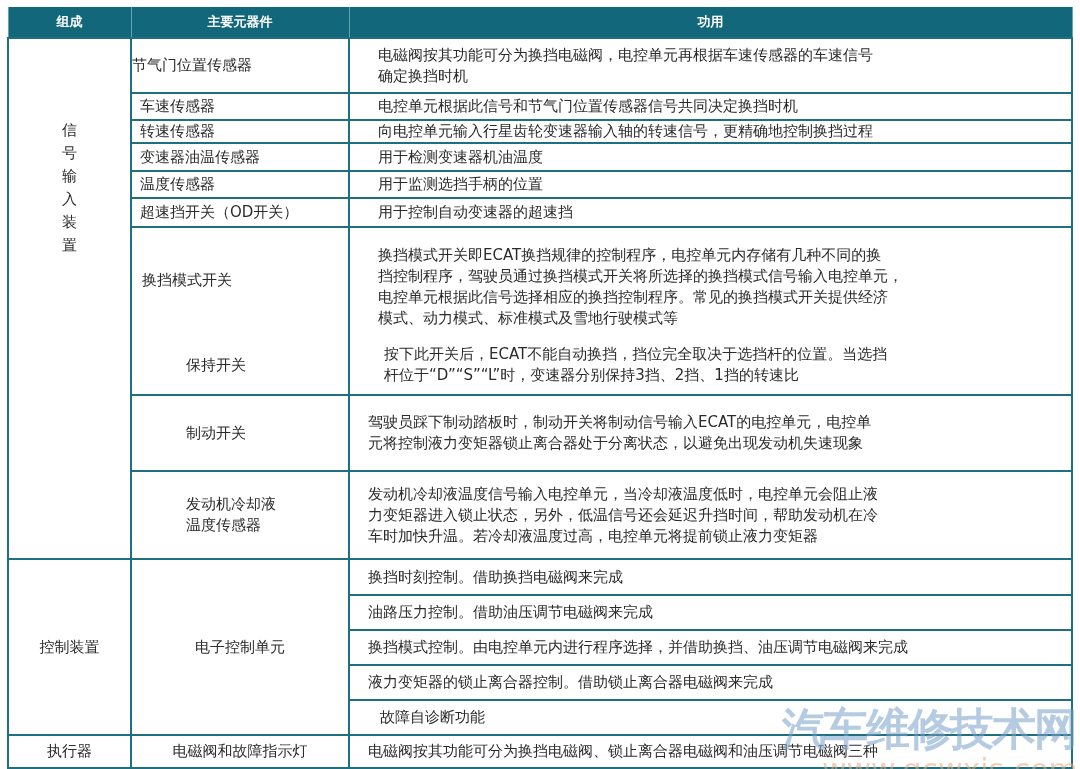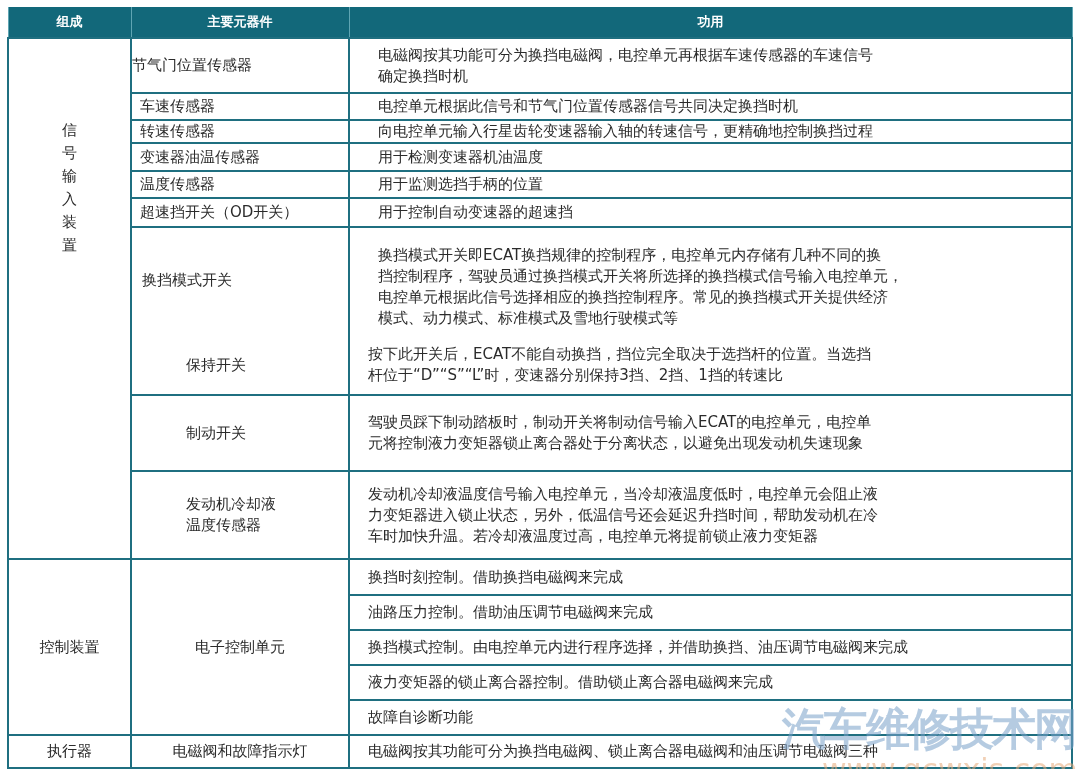--- a/index.html
+++ b/index.html
@@ -96,21 +96,21 @@
         </div>
       </td>
       <td class="func" style="padding-left:28px; border-bottom:none; vertical-align:bottom; padding-bottom:6px;">
         <div>换挡模式开关即ECAT换挡规律的控制程序，电控单元内存储有几种不同的换</div>
         <div>挡控制程序，驾驶员通过换挡模式开关将所选择的换挡模式信号输入电控单元，</div>
         <div>电控单元根据此信号选择相应的换挡控制程序。常见的换挡模式开关提供经济</div>
         <div>模式、动力模式、标准模式及雪地行驶模式等</div>
       </td>
     </tr>
     <tr style="height:60px">
-      <td class="func" style="padding-left:18px; border-top:none;">
+      <td class="func" style="padding-left:34px; border-top:none;">
         <div>按下此开关后，ECAT不能自动换挡，挡位完全取决于选挡杆的位置。当选挡</div>
         <div>杆位于“D”“S”“L”时，变速器分别保持3挡、2挡、1挡的转速比</div>
       </td>
     </tr>
     <tr style="height:76px">
       <td class="comp" style="padding-left:54px">制动开关</td>
       <td class="func" style="padding-left:18px">
         <div>驾驶员踩下制动踏板时，制动开关将制动信号输入ECAT的电控单元，电控单</div>
         <div>元将控制液力变矩器锁止离合器处于分离状态，以避免出现发动机失速现象</div>
       </td>
@@ -135,21 +135,21 @@
     <tr style="height:35px">
       <td class="func" style="padding-left:18px">油路压力控制。借助油压调节电磁阀来完成</td>
     </tr>
     <tr style="height:35px">
       <td class="func" style="padding-left:18px">换挡模式控制。由电控单元内进行程序选择，并借助换挡、油压调节电磁阀来完成</td>
     </tr>
     <tr style="height:35px">
       <td class="func" style="padding-left:18px">液力变矩器的锁止离合器控制。借助锁止离合器电磁阀来完成</td>
     </tr>
     <tr style="height:35px">
-      <td class="func" style="padding-left:18px">故障自诊断功能</td>
+      <td class="func" style="padding-left:30px">故障自诊断功能</td>
     </tr>
 
     <tr style="height:33px">
       <td class="group">执行器</td>
       <td class="center">电磁阀和故障指示灯</td>
       <td class="func" style="padding-left:18px">电磁阀按其功能可分为换挡电磁阀、锁止离合器电磁阀和油压调节电磁阀三种</td>
     </tr>
   </tbody>
 </table>
 

